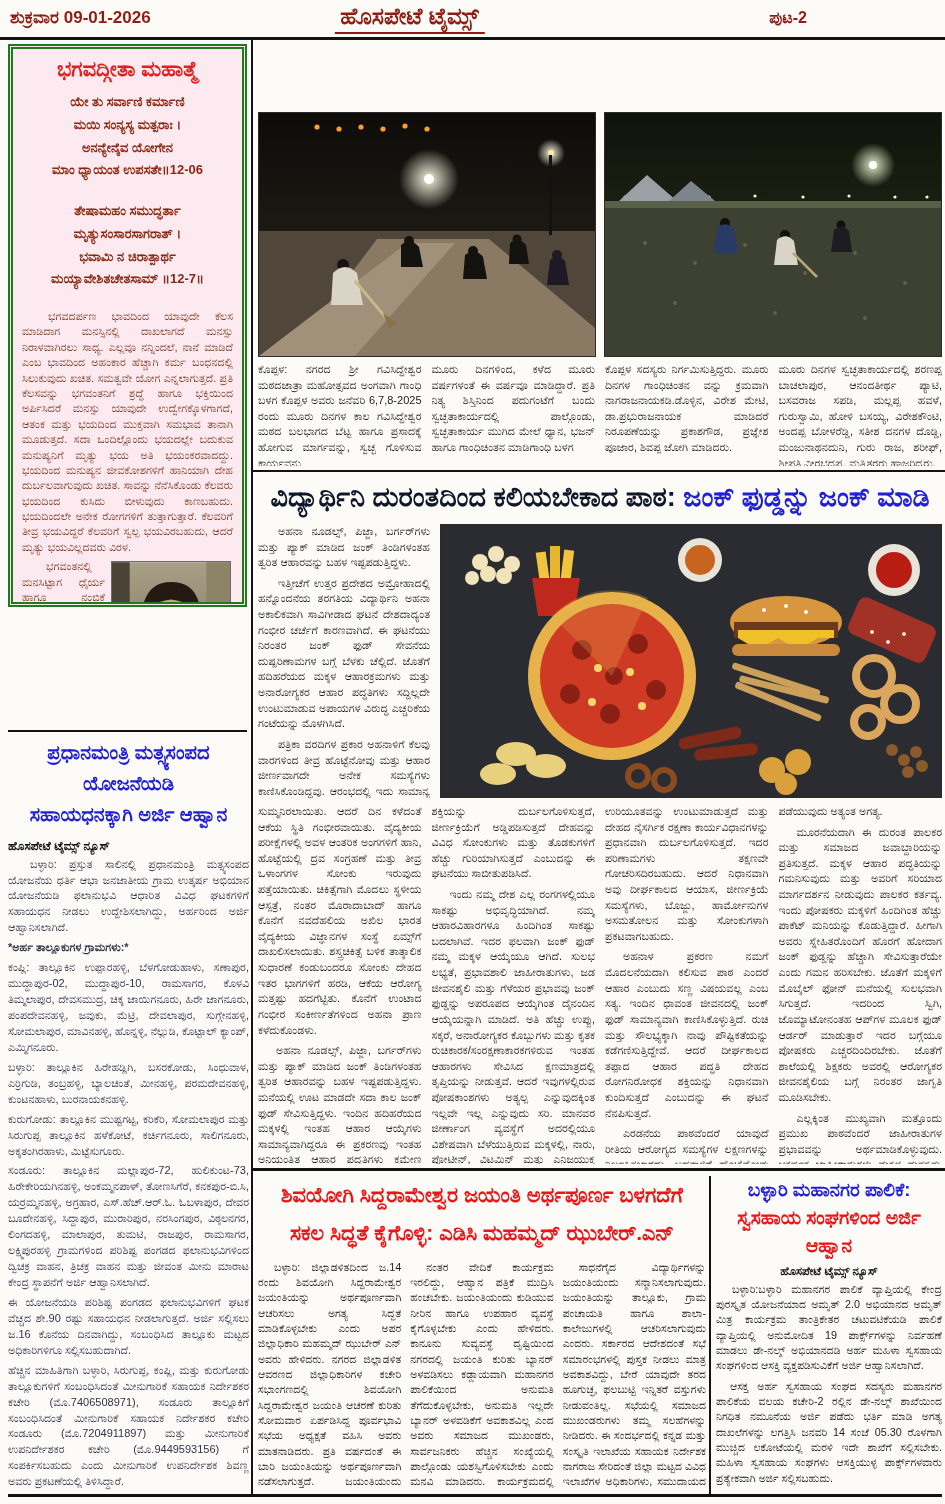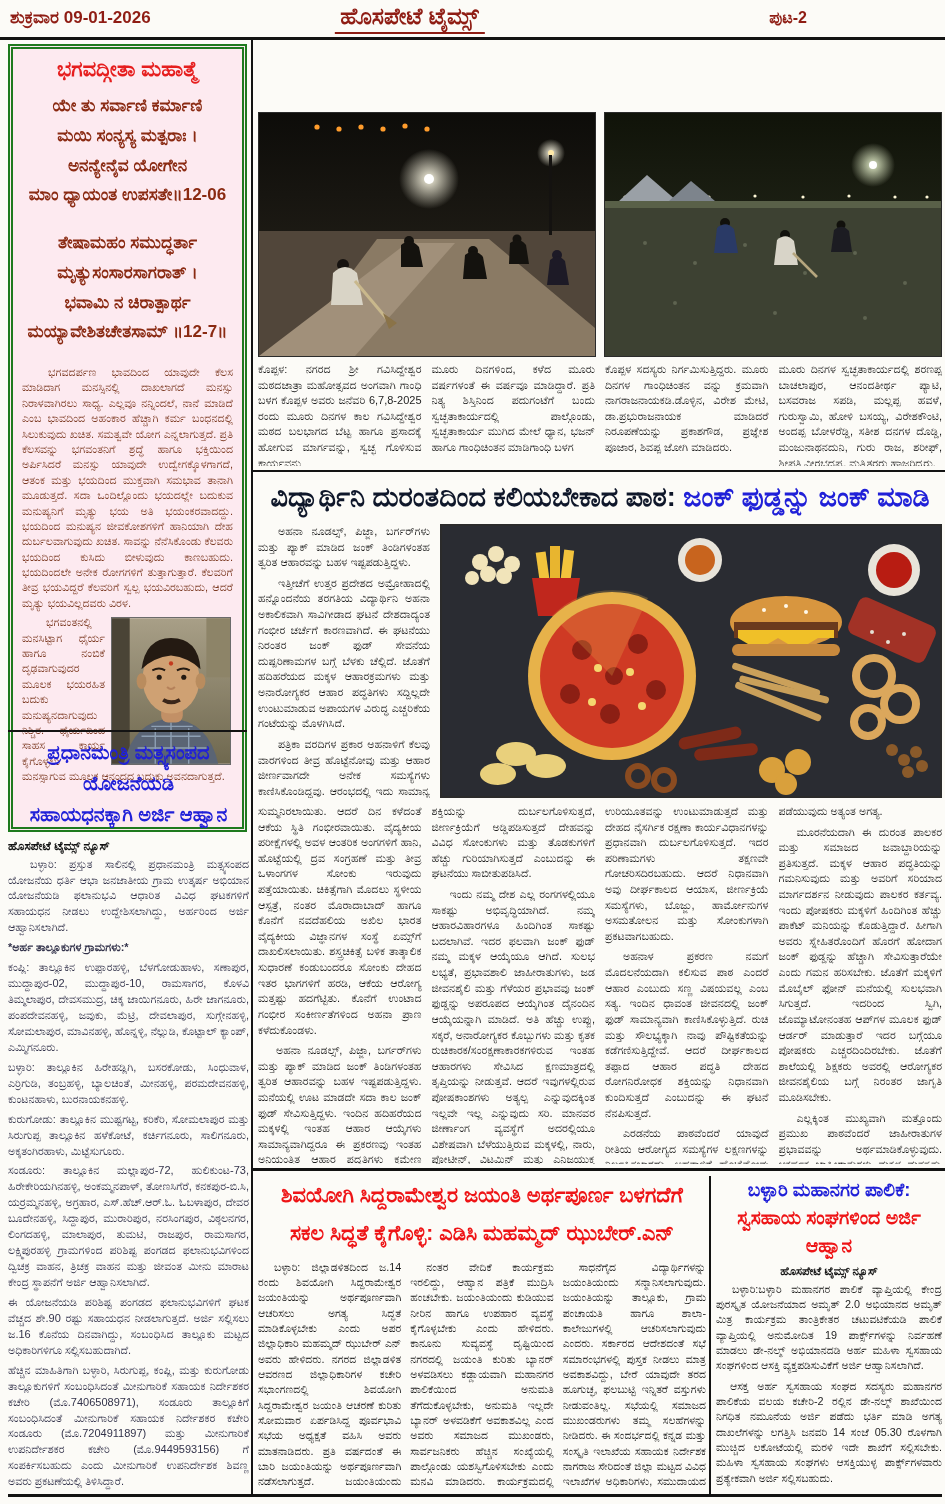--- a/index.html
+++ b/index.html
@@ -12,21 +12,21 @@
   .abs{position:absolute;}
   .rule-h{background:#131313;}
   .rule-v{background:#131313;}
   
   .hdr-date{font-size:17px;font-weight:bold;color:#8f1d14;}
   .hdr-masthead{font-size:23px;font-weight:bold;color:#8f1d14;border-bottom:2px solid #8f1d14;padding:0 6px 2px;}
   .hdr-page{font-size:16px;font-weight:bold;color:#8f1d14;}
   
   .gita-box{background:#fdeaf0;border:5px double #1e7a1e;padding:8px 9px;overflow:hidden;}
   .gita-title{font-size:21px;font-weight:bold;color:#e61e1e;text-align:center;margin:0 0 10px;}
-  .gita-verse{font-size:17px;font-weight:bold;color:#8a2a12;text-align:center;line-height:1.75;margin:0 0 18px;}
+  .gita-verse{font-size:13px;font-weight:bold;color:#8a2a12;text-align:center;line-height:1.75;margin:0 0 18px;}
   .gita-verse div{white-space:nowrap;}
   .gita-body p{font-size:11px;color:#7c3a22;text-align:justify;line-height:1.4;margin:0 0 4px;text-indent:26px;}
   .gita-fig{float:right;width:122px;margin:2px 0 2px 6px;text-align:center;}
   .gita-photo{width:120px;height:148px;border:1px solid #6b6b6b;display:block;}
   
   .headline-red{color:#ee1416;font-weight:bold;text-align:center;}
   .headline-blue{color:#2020d8;font-weight:bold;text-align:center;}
   .byline{font-weight:bold;color:#111;font-size:12px;}
   .body-col p{font-size:11px;line-height:1.42;text-align:justify;margin:0 0 5px;text-indent:18px;color:#1d1d1d;}
   .body-col p.noind{text-indent:0;}
@@ -43,21 +43,21 @@
 
 <div class="page">
 
   <div class="abs" style="left:0;top:0;width:819px;height:40px;">
     <span class="abs hdr-date" style="left:10px;top:8px;">ಶುಕ್ರವಾರ 09-01-2026</span>
     <span class="abs hdr-masthead" style="left:50%;top:3px;transform:translateX(-50%);">ಹೊಸಪೇಟೆ ಟೈಮ್ಸ್</span>
     <span class="abs hdr-page" style="right:12px;top:9px;">ಪುಟ-2</span>
   </div>
   <div class="abs rule-h" style="left:0;top:37px;width:945px;height:3px;"></div>
 
-  <div class="abs gita-box" style="left:8px;top:44px;width:239px;height:788px;">
+  <div class="abs gita-box" style="left:8px;top:44px;width:239px;height:563px;">
     <div class="gita-title">ಭಗವದ್ಗೀತಾ ಮಹಾತ್ಮೆ</div>
     <div class="gita-verse">
       <div>ಯೇ ತು ಸರ್ವಾಣಿ ಕರ್ಮಾಣಿ</div>
       <div>ಮಯಿ ಸಂನ್ಯಸ್ಯ ಮತ್ಪರಾಃ ।</div>
       <div>ಅನನ್ಯೇನೈವ ಯೋಗೇನ</div>
       <div>ಮಾಂ ಧ್ಯಾಯಂತ ಉಪಸತೇ॥12-06</div>
     </div>
     <div class="gita-verse">
       <div>ತೇಷಾಮಹಂ ಸಮುದ್ಧರ್ತಾ</div>
       <div>ಮೃತ್ಯುಸಂಸಾರಸಾಗರಾತ್ ।</div>

